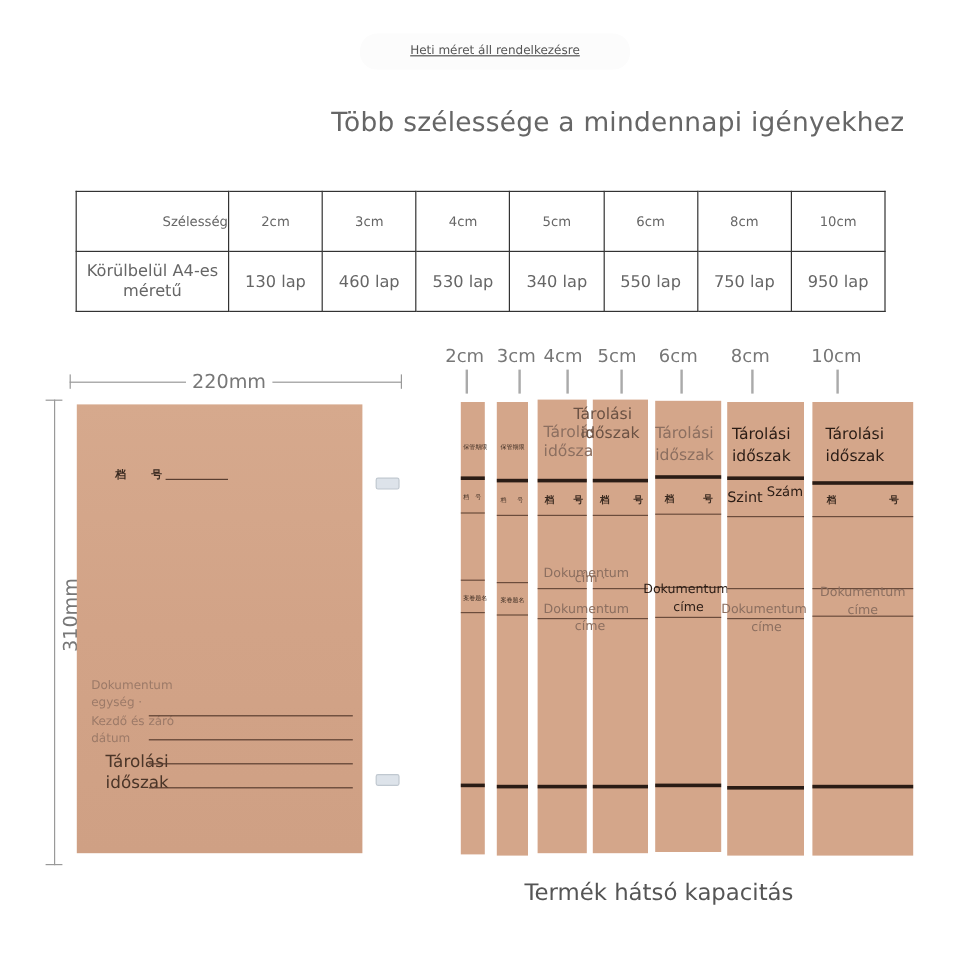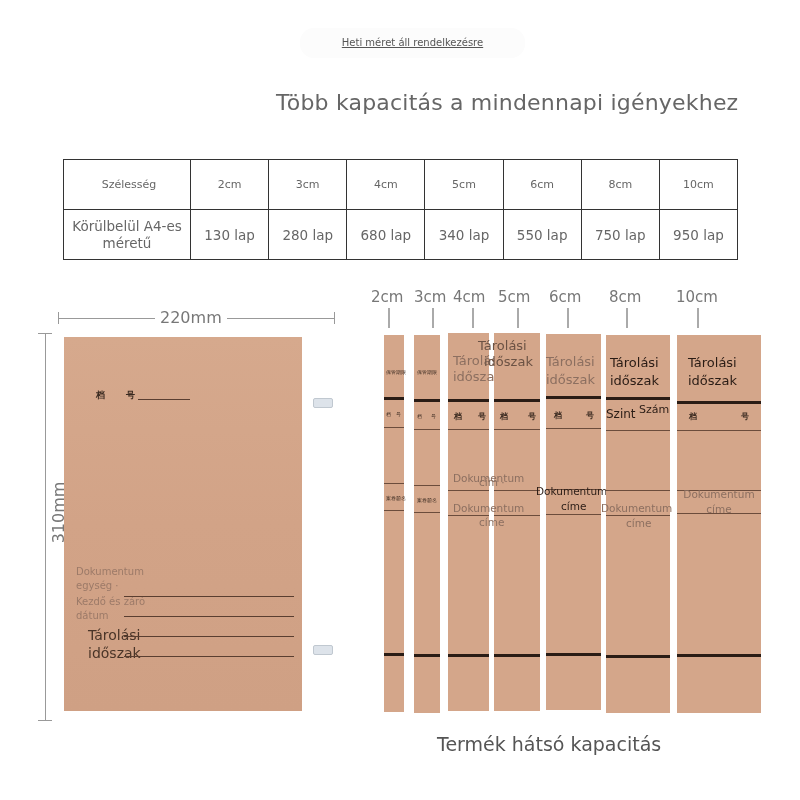--- a/index.html
+++ b/index.html
@@ -12,21 +12,21 @@
     background: #fcfcfc; font-size: 10px; color: #555; text-align: center; line-height: 30px; text-decoration: underline; }
 
   .headline { left: 276px; top: 90px; font-size: 22px; color: #666; letter-spacing: 0.2px; white-space: nowrap; }
 
   table.cap { position: absolute; left: 63px; top: 159px; width: 675px; height: 100px;
     border-collapse: collapse; }
   table.cap td { border: 1.5px solid #333; text-align: center; vertical-align: middle;
     color: #666; }
   table.cap tr.r1 td { font-size: 11px; height: 50px; }
   table.cap tr.r2 td { font-size: 13.5px; height: 50px; }
-  table.cap td.h1 { font-size: 23px; color: #666; width: 127px; text-align: center; padding-left: 4px; }
+  table.cap td.h1 { font-size: 23px; color: #666; width: 127px; text-align: right; padding-left: 4px; }
   table.cap td.h2 { font-size: 13px; line-height: 17px; color: #666; }
 
   .kraft { background: #d4a68a; }
   .kraft-grad { background: linear-gradient(180deg, #d6a98d 0%, #d2a387 50%, #cfa084 100%); }
 
   
   .dim-h { left: 58px; top: 312px; width: 277px; height: 12px; }
   .dim-h .line { position: absolute; top: 6px; height: 1px; background: #999; }
   .dim-h .tick { position: absolute; top: 0; width: 1px; height: 12px; background: #999; }
   .dim-h .lbl { position: absolute; left: 97px; top: -4px; font-size: 16px; color: #777; background: #fff; padding: 0 5px; }
@@ -59,39 +59,39 @@
   .spine .doc { position: absolute; font-size: 10.5px; line-height: 14px; text-align: center; }
 
   .footer { left: 437px; top: 733px; font-size: 19px; color: #555; white-space: nowrap; }
 </style>
 </head>
 <body>
 
 <div class="abs subtitle">
   <span>Heti méret áll rendelkezésre</span>
 </div>
-<div class="abs headline">Több kapacitás a mindennapi igényekhez</div>
+<div class="abs headline">Több szélessége a mindennapi igényekhez</div>
 
 <table class="cap">
   <tbody>
       <tr class="r1">
     <td class="h1">Szélesség</td>
     <td>2cm</td>
     <td>3cm</td>
     <td>4cm</td>
     <td>5cm</td>
     <td>6cm</td>
     <td>8cm</td>
     <td>10cm</td>
   </tr>
   <tr class="r2">
     <td class="h2">Körülbelül A4-es méretű</td>
     <td>130 lap</td>
-    <td>280 lap</td>
-    <td>680 lap</td>
+    <td>460 lap</td>
+    <td>530 lap</td>
     <td>340 lap</td>
     <td>550 lap</td>
     <td>750 lap</td>
     <td>950 lap</td>
   </tr>
 </tbody>
   </table>
 
 <div class="abs dim-h">
   <div class="tick" style="left:0;"></div>

